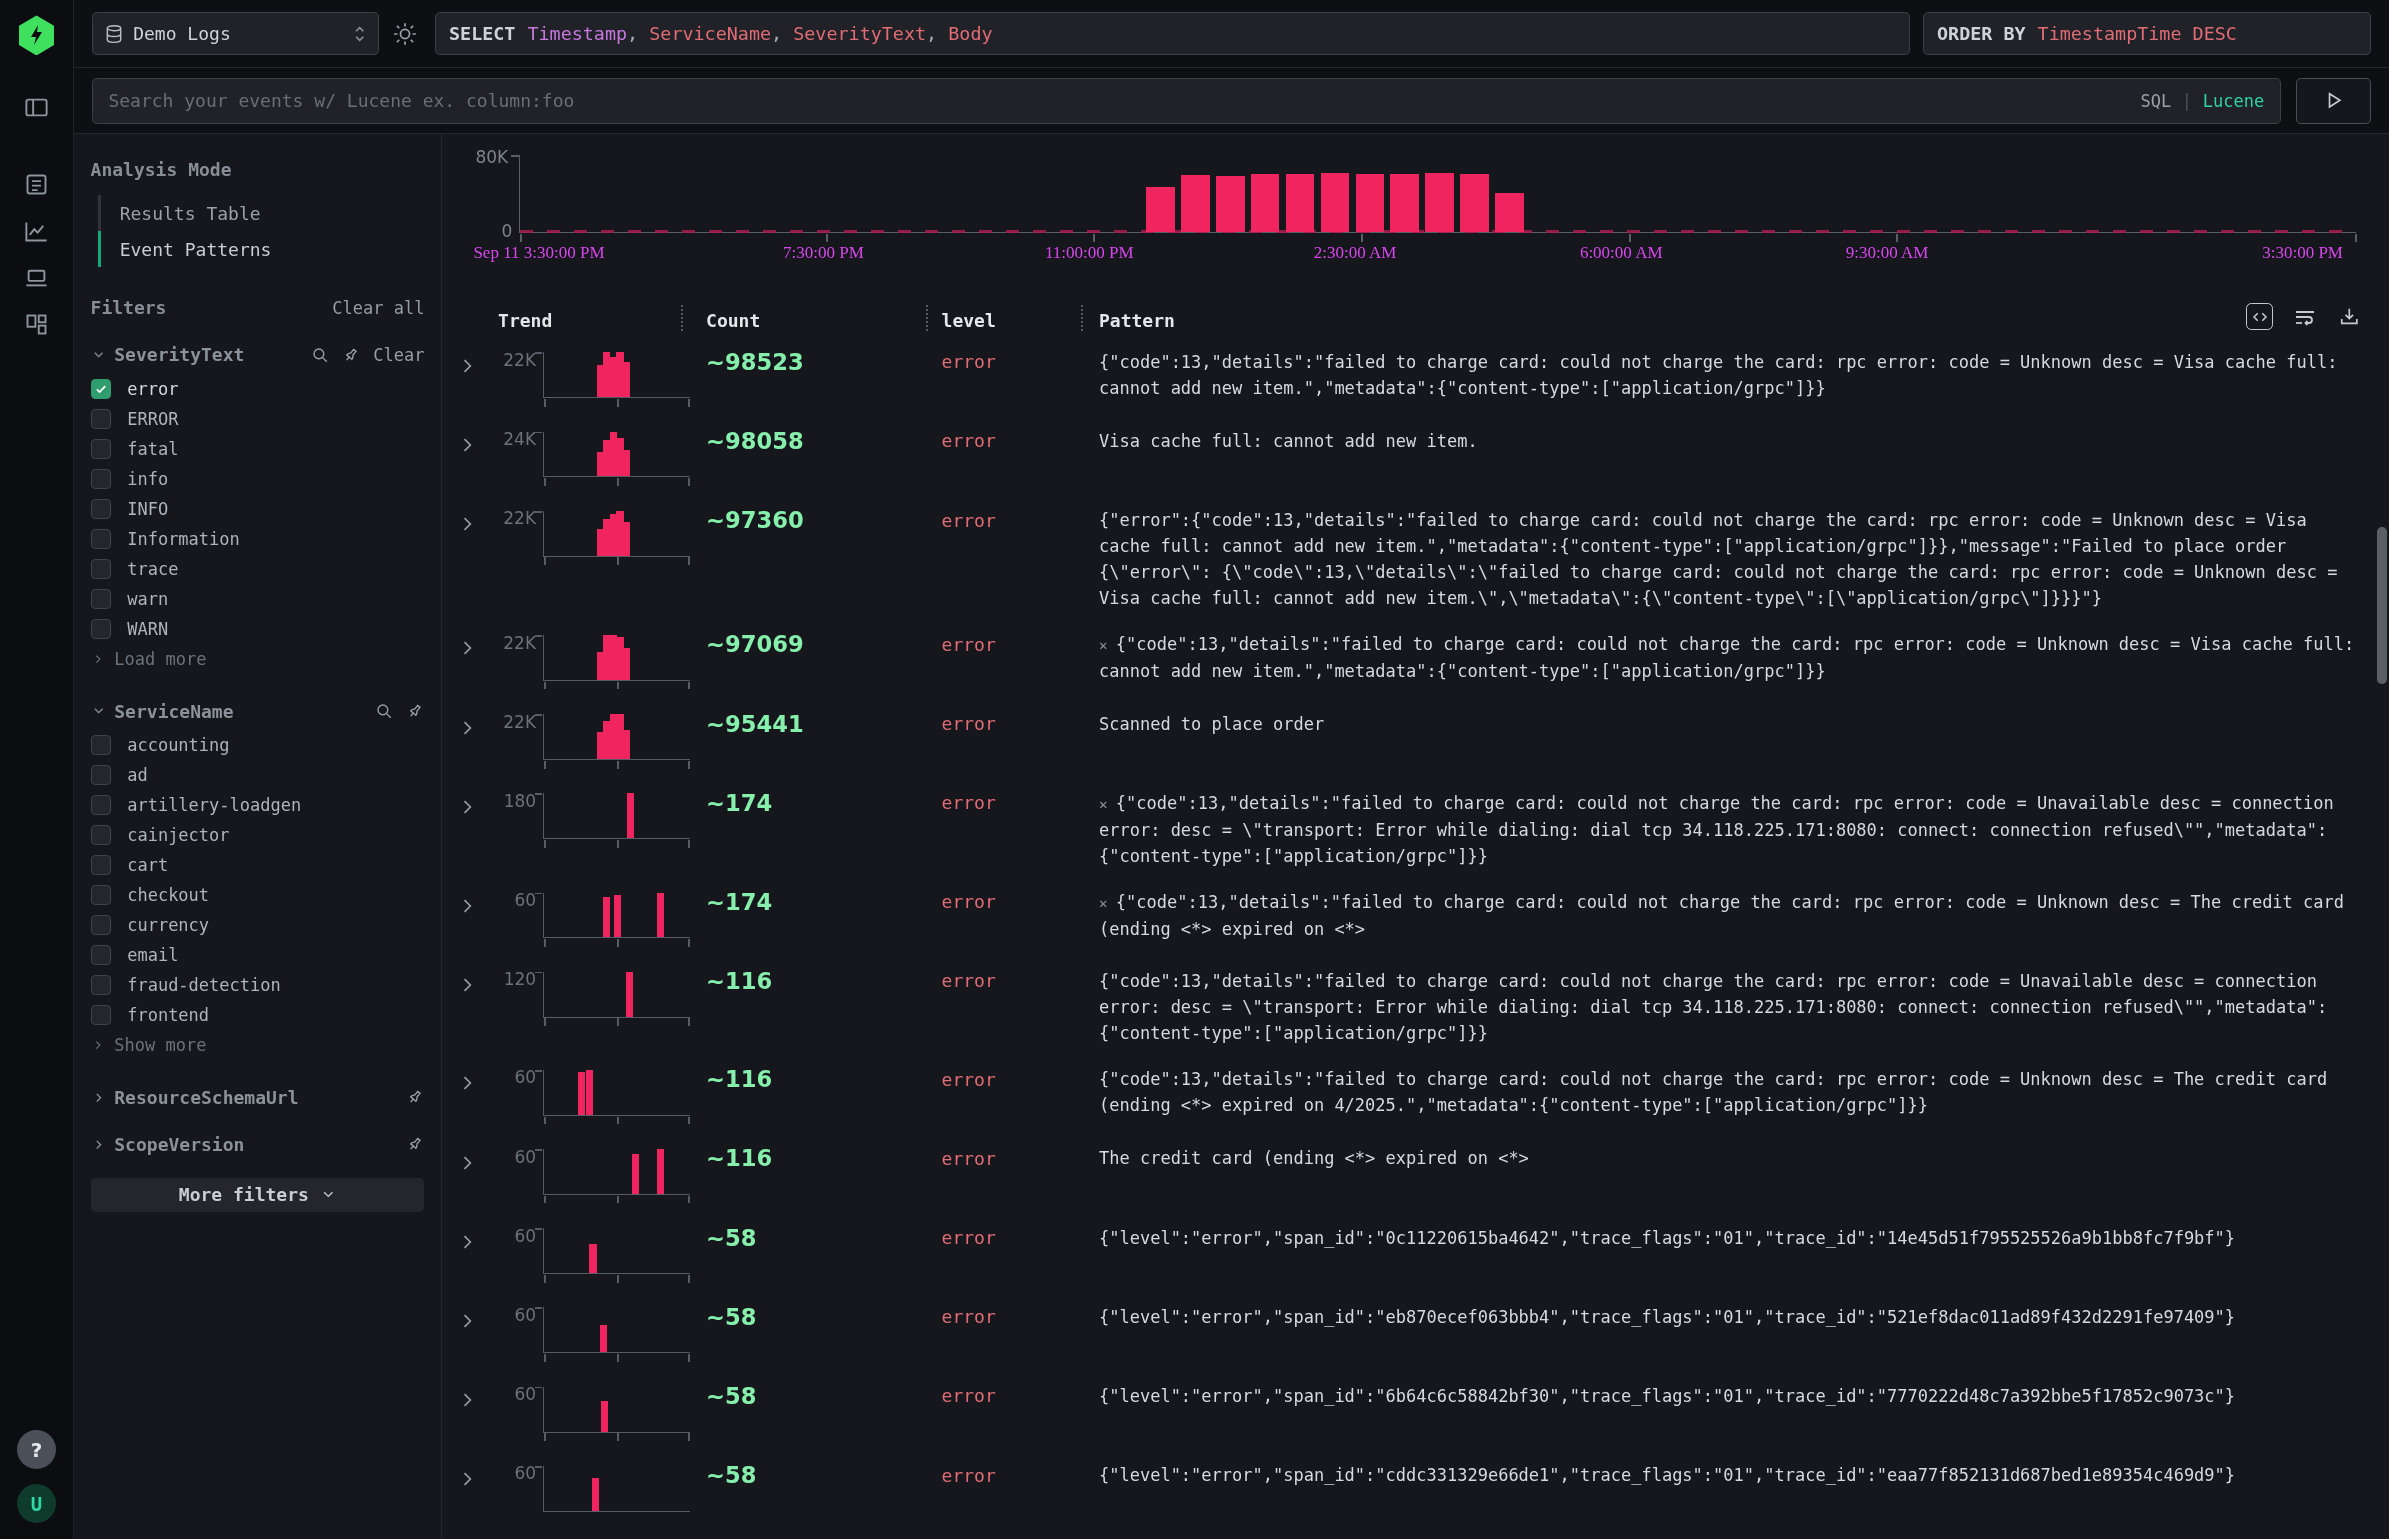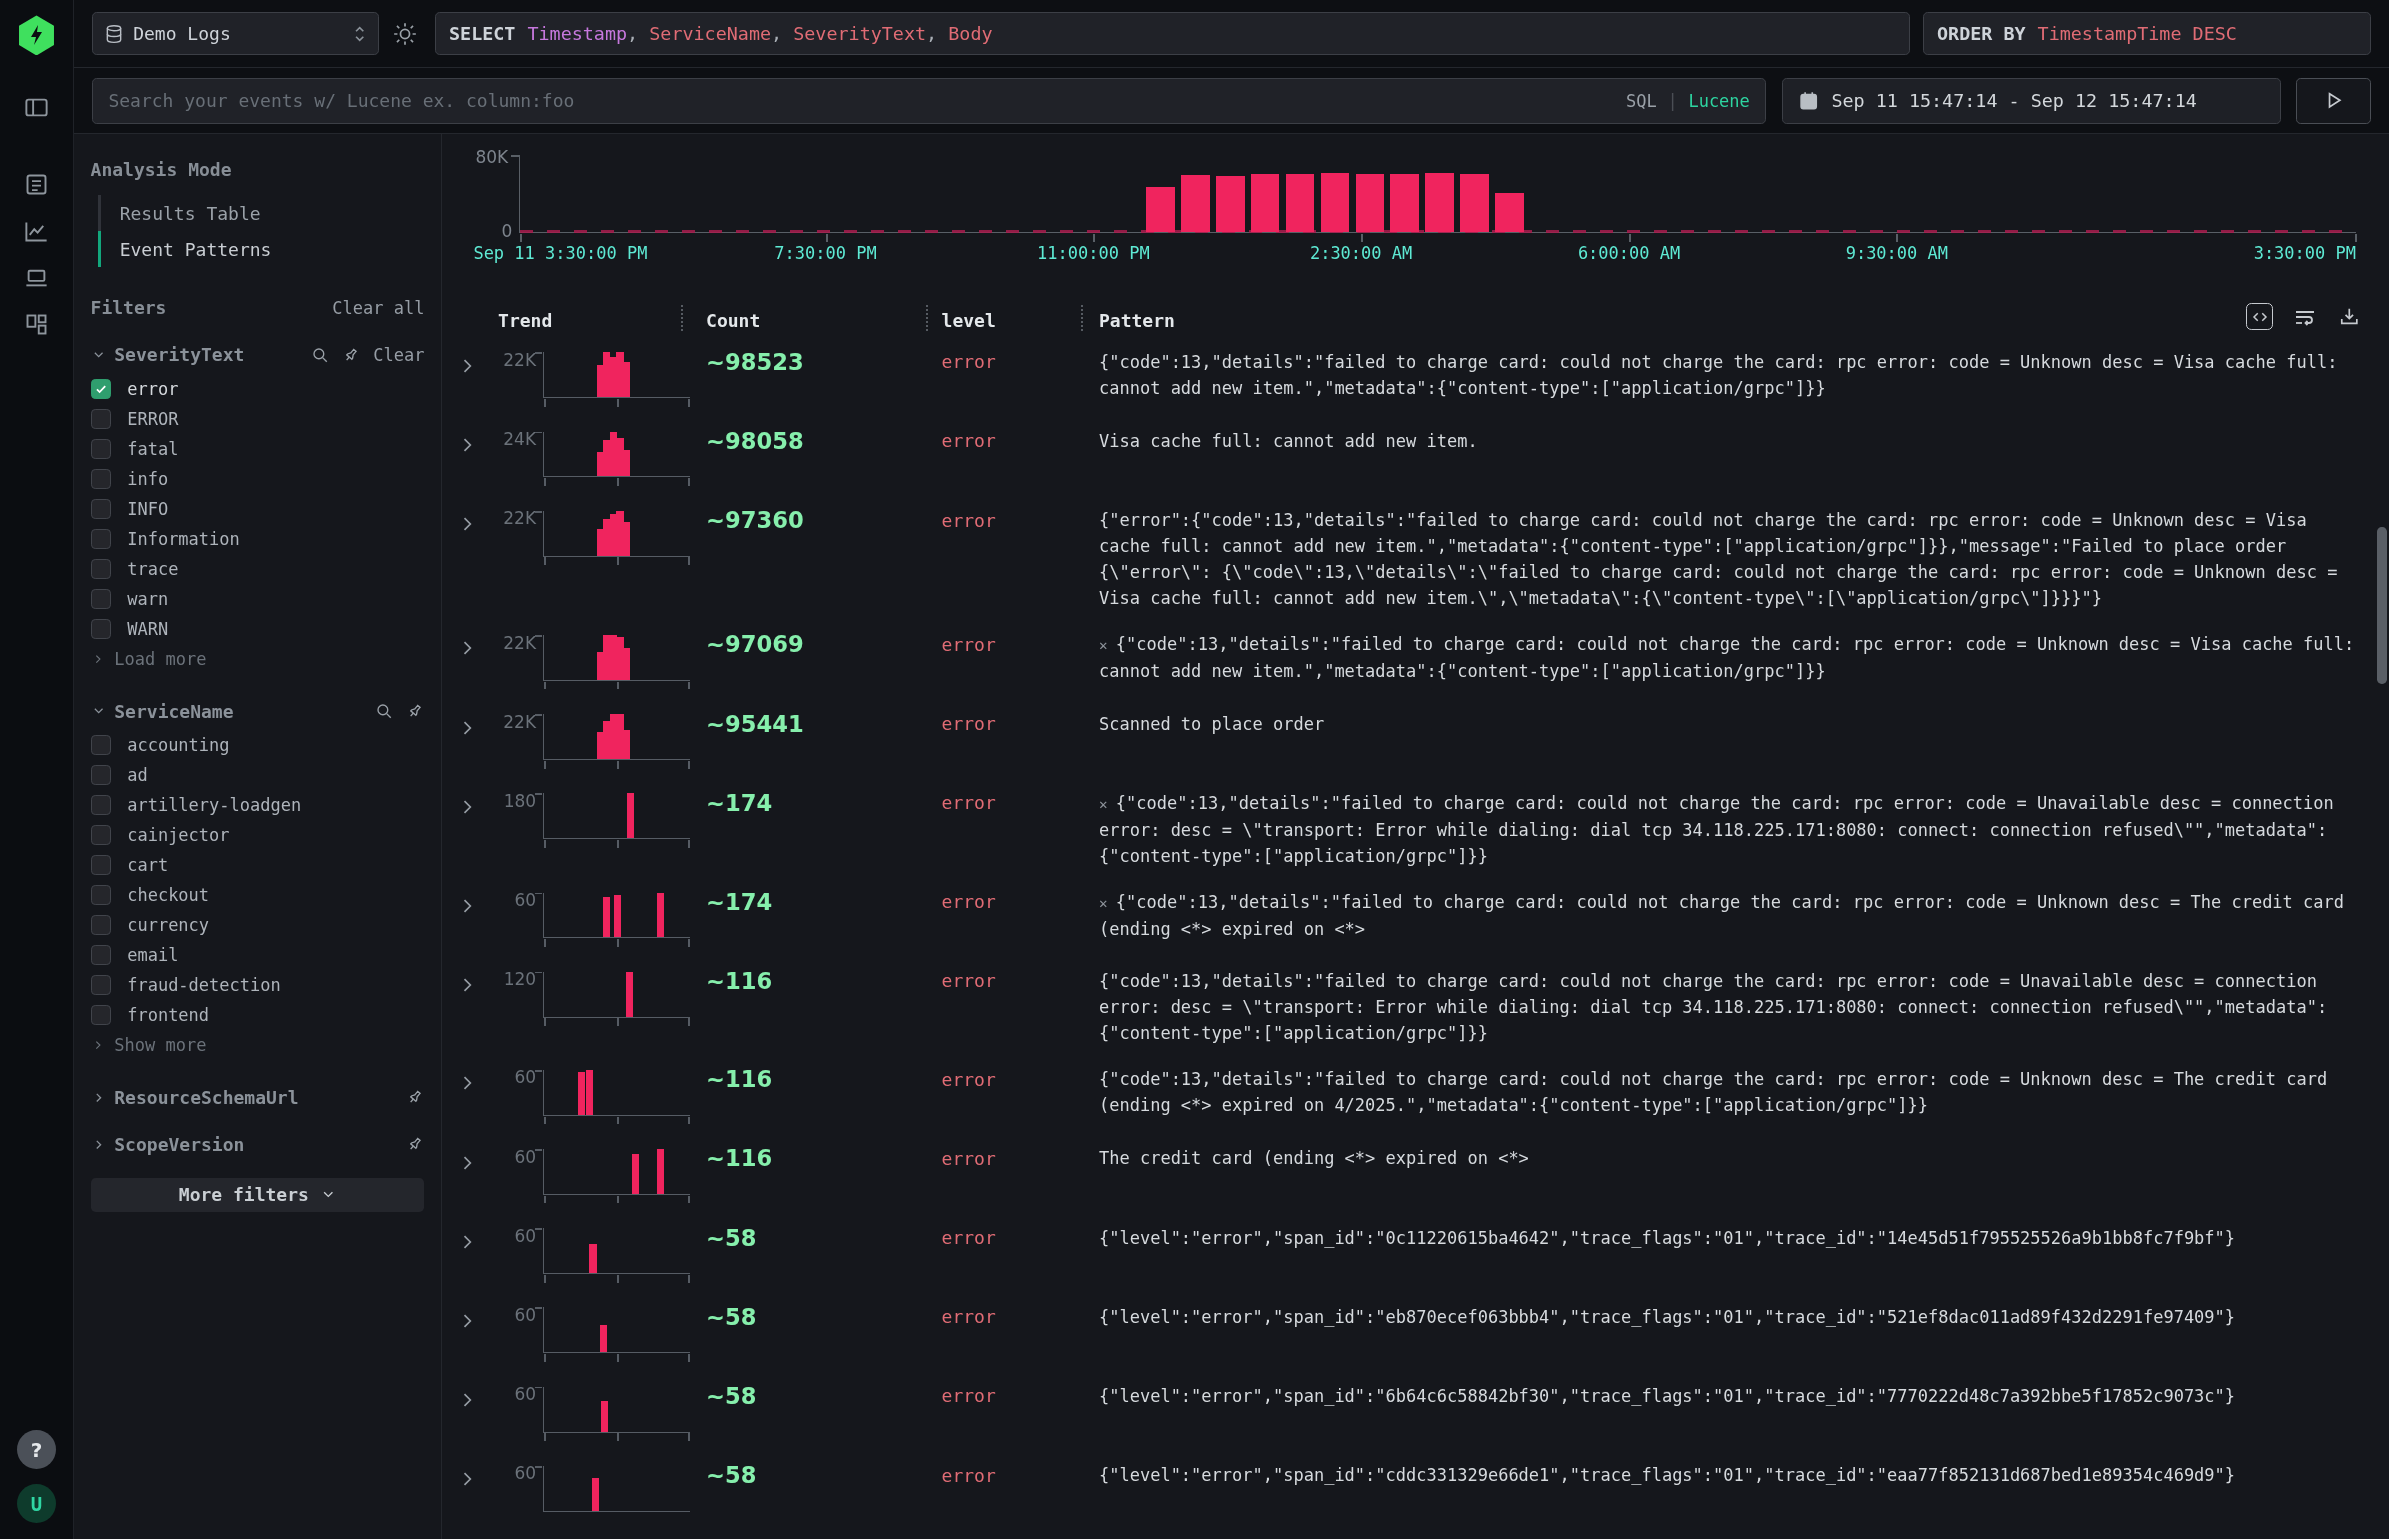--- a/index.html
+++ b/index.html
@@ -74,21 +74,21 @@
   .results-head{display:flex;justify-content:space-between;padding:18px 33px 0 15.4px;font-size:18px;color:#c4c9cf;}
   .bigchart{position:relative;height:137px;margin:7.1px 33px 0 15.4px;flex-shrink:0;}
   .bigplot{position:absolute;left:62px;right:0;top:14.2px;height:77px;border-left:1.8px solid #595f66;border-bottom:1.8px solid #595f66;}
   .bigplot::before{content:"";position:absolute;left:-9.5px;top:0;width:7.7px;height:1.8px;background:#595f66;}
   .ylab{position:absolute;font-size:17px;color:#7d848d;}
   .ylab-wrap-top{position:absolute;left:18px;top:6px;}
   .ylab-wrap-zero{position:absolute;left:44px;top:80px;}
   .bbar{position:absolute;bottom:0;background:#f0245e;}
   .btick{position:absolute;bottom:-9.5px;width:1.8px;height:7.7px;background:#595f66;}
   .dashes{position:absolute;left:0;right:0;bottom:-0.6px;height:2.4px;background:repeating-linear-gradient(90deg,#a91d4e 0 13px,transparent 13px 27px);opacity:.85;}
-  .xlabels{position:absolute;left:62px;right:0;top:102px;height:24px;font-size:17px;color:#5eead4;}
+  .xlabels{position:absolute;left:62px;right:13px;top:102px;height:24px;font-size:17px;color:#d946ef;font-family:Liberation Serif, serif;}
   .xlab{position:absolute;white-space:nowrap;}
 
   
   .table{flex:1;margin-top:24px;min-height:0;}
   .thead{display:flex;align-items:center;height:36px;padding-left:15.4px;position:relative;font-size:18px;font-weight:700;color:#e4e8eb;}
   .c-chev{width:36px;flex-shrink:0;}
   .c-trend{width:202px;flex-shrink:0;padding-left:4.7px;box-sizing:border-box;}
   .c-count{width:245px;flex-shrink:0;padding-left:10.7px;box-sizing:border-box;position:relative;}
   .c-level{width:155px;flex-shrink:0;padding-left:1.2px;box-sizing:border-box;position:relative;}
   .c-pattern{flex:1;min-width:0;padding-left:3.6px;padding-right:28.5px;box-sizing:border-box;position:relative;}
@@ -201,29 +201,20 @@
 
     <div class="searchrow">
       <div class="search-input">
         <span class="placeholder">Search your events w/ Lucene ex. column:foo</span>
         <span class="modes">
           <span class="mode-sql">SQL</span>
           <span class="mode-sep">|</span>
           <span class="mode-lucene">Lucene</span>
         </span>
       </div>
-      <div class="daterange">
-        <span class="cal">
-          <svg width="21.4" height="21.4" viewBox="0 0 24 24" fill="none" stroke="currentColor" stroke-width="1.8">
-              <rect x="3.5" y="5" width="17" height="16" rx="2.5" fill="currentColor"></rect>
-              <path d="M8 2.5v4M16 2.5v4" stroke="currentColor"></path>
-            </svg>
-        </span>
-        <span>Sep 11 15:47:14 - Sep 12 15:47:14</span>
-      </div>
       <button class="run">
         <span>
           <svg width="22.6" height="22.6" viewBox="0 0 24 24" fill="none" stroke="currentColor" stroke-width="1.8">
               <path d="M8 5l11 7-11 7z"></path>
             </svg>
         </span>
       </button>
     </div>
 
     <div class="content">

